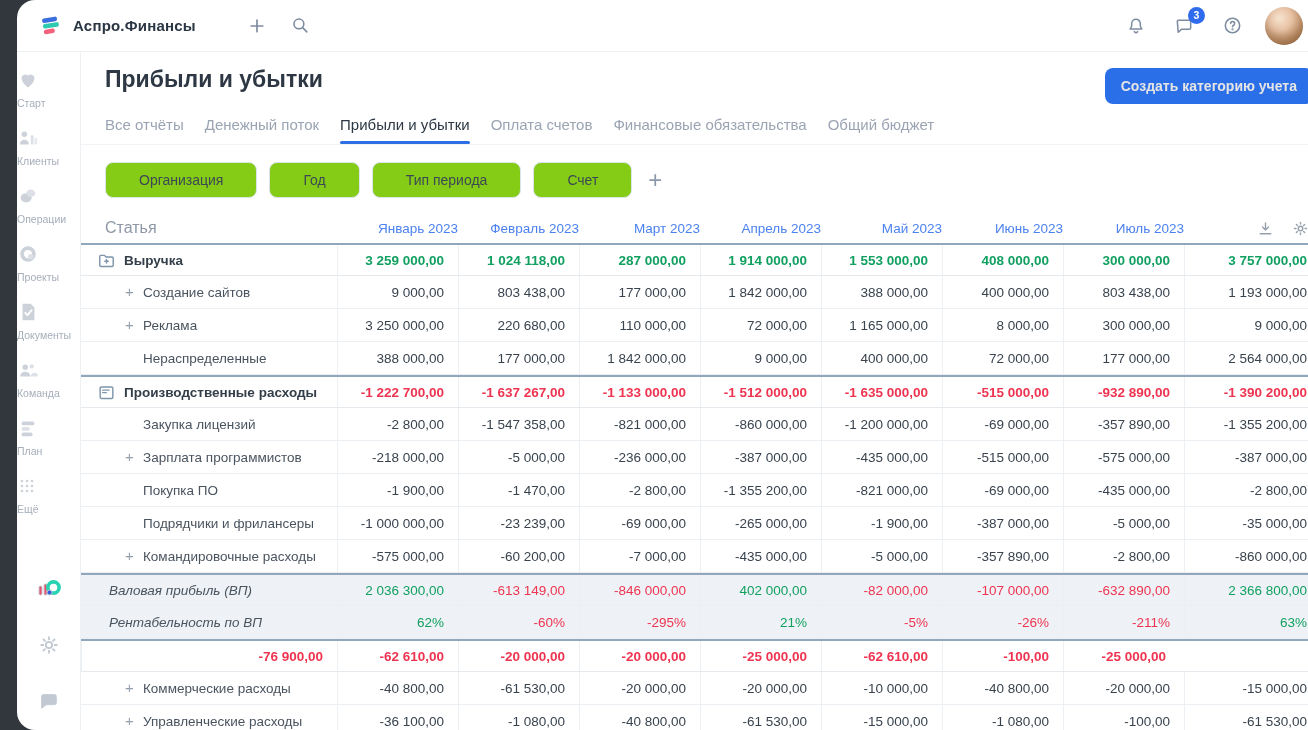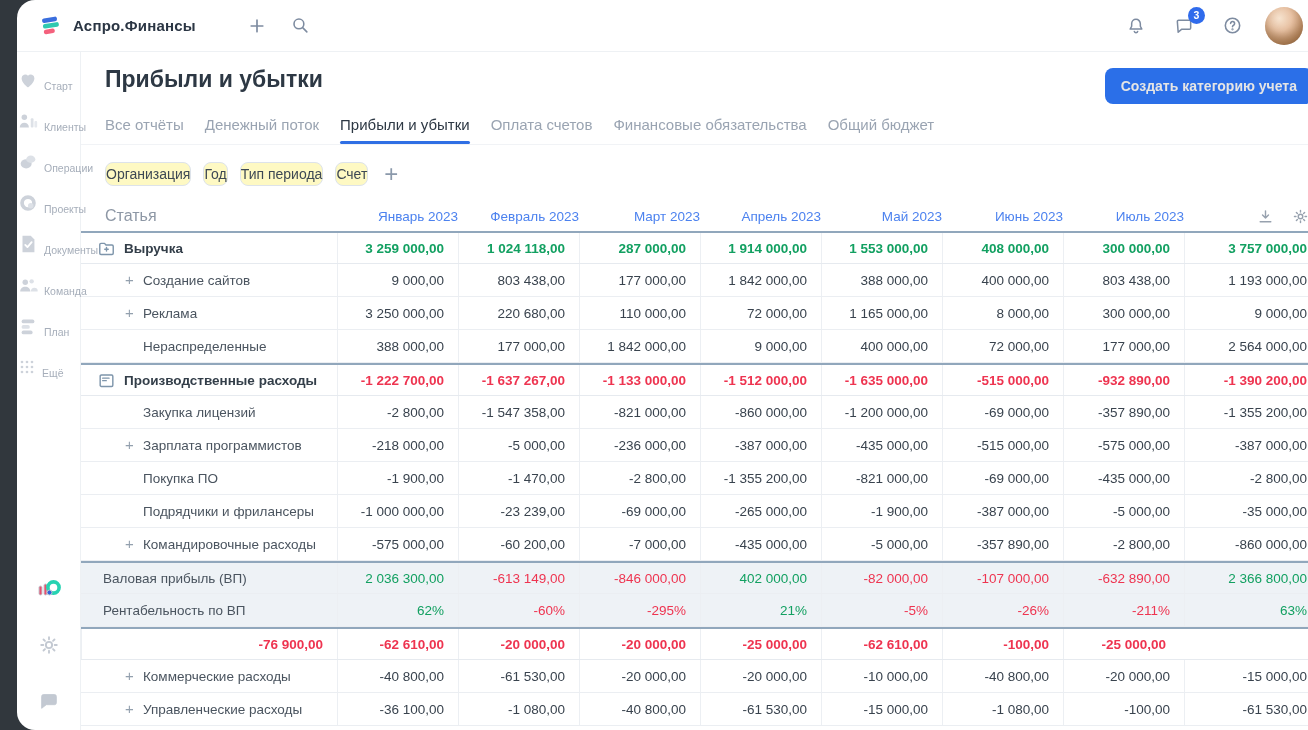--- a/index.html
+++ b/index.html
@@ -14,21 +14,21 @@
   .tb-ico svg { stroke:#7d8ba0; }
   .tb-plus { margin-left:46px; }
   .tb-search { margin-left:14px; }
   .tb-right { margin-left:auto; display:flex; align-items:center; gap:18px; }
   .badge-wrap { position:relative; }
   .count-badge { position:absolute; top:-4px; right:-6px; min-width:17px; height:17px; border-radius:9px; background:#2f6bec; color:#fff; font-size:10.5px; font-weight:700; display:flex; align-items:center; justify-content:center; padding:0 4px; }
   .avatar { width:38px; height:38px; border-radius:50%; background:radial-gradient(circle at 38% 30%, #f6e3cf 0%, #e8c2a4 35%, #b98a63 70%, #7e5a3e 100%); box-shadow:inset 0 -8px 10px rgba(120,80,40,.35); cursor:pointer; }
 
   
   .sidebar { position:absolute; top:52px; left:0; bottom:0; width:64px; border-right:1px solid #eef1f4; display:flex; flex-direction:column; align-items:center; padding:16px 0 14px; }
-  .side-item { display:flex; align-items:flex-end; gap:5px; margin-bottom:17px; cursor:pointer; width:100%; }
+  .side-item { display:flex; flex-direction:column; align-items:flex-start; gap:5px; margin-bottom:17px; cursor:pointer; width:100%; }
   .side-item .s-ico { height:24px; display:flex; align-items:center; }
   .side-item .s-label { font-size:10.5px; color:#a6aeba; }
   .side-bottom { margin-top:auto; display:flex; flex-direction:column; align-items:center; gap:26px; }
   .side-bottom .tb-ico svg { stroke:#c3c9d2; }
 
   
   .main { position:absolute; top:52px; left:64px; right:0; bottom:0; overflow:hidden; }
   .page-head { display:flex; align-items:flex-start; justify-content:space-between; padding:14px 12px 0 24px; }
   .page-title { font-size:23px; font-weight:600; color:#2d3844; }
   .create-btn { background:#2b6fe8; color:#e5e5e5; border:none; font-size:14px; font-weight:600; font-family:inherit; padding:10px 16px; border-radius:8px; cursor:pointer; margin-top:2px; }
@@ -36,39 +36,39 @@
   .tabs { display:flex; gap:21px; padding:12px 24px 0; border-bottom:1px solid #f1f3f6; }
   .tab { font-size:15px; color:#9aa4b2; padding-bottom:11px; position:relative; cursor:pointer; white-space:nowrap; }
   .tab.active { color:#2d3844; }
   .tab.active::after { content:""; position:absolute; left:0; right:0; bottom:0; height:3px; border-radius:2px; background:#2f6fe4; }
 
   .filters { display:flex; align-items:center; gap:12px; padding:17px 24px 0; }
   .chip-default { display:flex; align-items:center; height:36px; background:#2468ec; border-radius:8px; color:#fff; cursor:pointer; overflow:hidden; }
   .chip-default .funnel { display:flex; align-items:center; justify-content:center; width:38px; height:100%; border-right:1px solid rgba(255,255,255,.28); }
   .chip-default .lbl { font-size:14px; font-weight:600; padding:0 8px 0 14px; }
   .chip-default .x { font-size:14px; padding-right:13px; cursor:pointer; }
-  .chip { height:24px; display:flex; align-items:center; padding:0 0; border:1px solid #dde3ea; border-radius:8px; font-size:14px; color:#3d4854; background:#fef9c3; cursor:pointer; }
+  .chip { height:36px; display:flex; align-items:center; padding:0 33px; border:1px solid #dde3ea; border-radius:8px; font-size:14px; color:#3d4854; background:#84cc16; cursor:pointer; }
   .add-filter { font-size:24px; font-weight:300; color:#8b99ab; margin-left:4px; cursor:pointer; line-height:1; }
 
   
   .table { margin-top:15px; width:100%; }
   .trow { display:grid; grid-template-columns:256px repeat(7,121px) minmax(0,1fr); align-items:center; }
   .thead { height:30px; }
   .thead .first { font-size:16px; color:#8d97a5; padding-left:24px; }
   .thead .month { font-size:13.5px; color:#4c82ef; text-align:right; cursor:pointer; }
   .thead .tools { display:flex; justify-content:flex-end; align-items:center; gap:18px; padding-right:16px; }
   .thead .tools .tico { cursor:pointer; display:flex; }
   .trow.data { height:33px; border-bottom:1px solid #ebeef2; }
   .trow.section { border-top:2px solid #91a7bc; border-bottom:1px solid #e6eaef; }
   .trow.summary { background:#eef2f6; }
   .trow.summary.first-sum { border-top:2px solid #91a7bc; }
   .cell-label { display:flex; align-items:center; height:100%; font-size:13.5px; color:#4a545f; position:relative; }
   .trow.section .cell-label { font-weight:600; color:#333e49; padding-left:16px; gap:8px; }
   .trow.child .cell-label { padding-left:62px; }
-  .trow.summary .cell-label { padding-left:22px; }
+  .trow.summary .cell-label { padding-left:28px;font-style:italic; }
   .plus-mark { position:absolute; left:44px; top:50%; transform:translate(0,-52%); color:#93a0ae; font-size:15px; font-weight:400; cursor:pointer; }
   .sec-ico { display:flex; align-items:center; }
   .num { font-size:13.5px; text-align:right; padding-right:14px; color:#39434e; white-space:nowrap; height:100%; display:flex; align-items:center; justify-content:flex-end; border-left:1px solid #eceff3; }
   .trow .num:last-child { padding-right:18px; }
   .trow.section .num { font-weight:700; }
   .num.pos { color:#12a061; }
   .num.neg { color:#ee3450; }
 </style>
 </head>
 <body>

